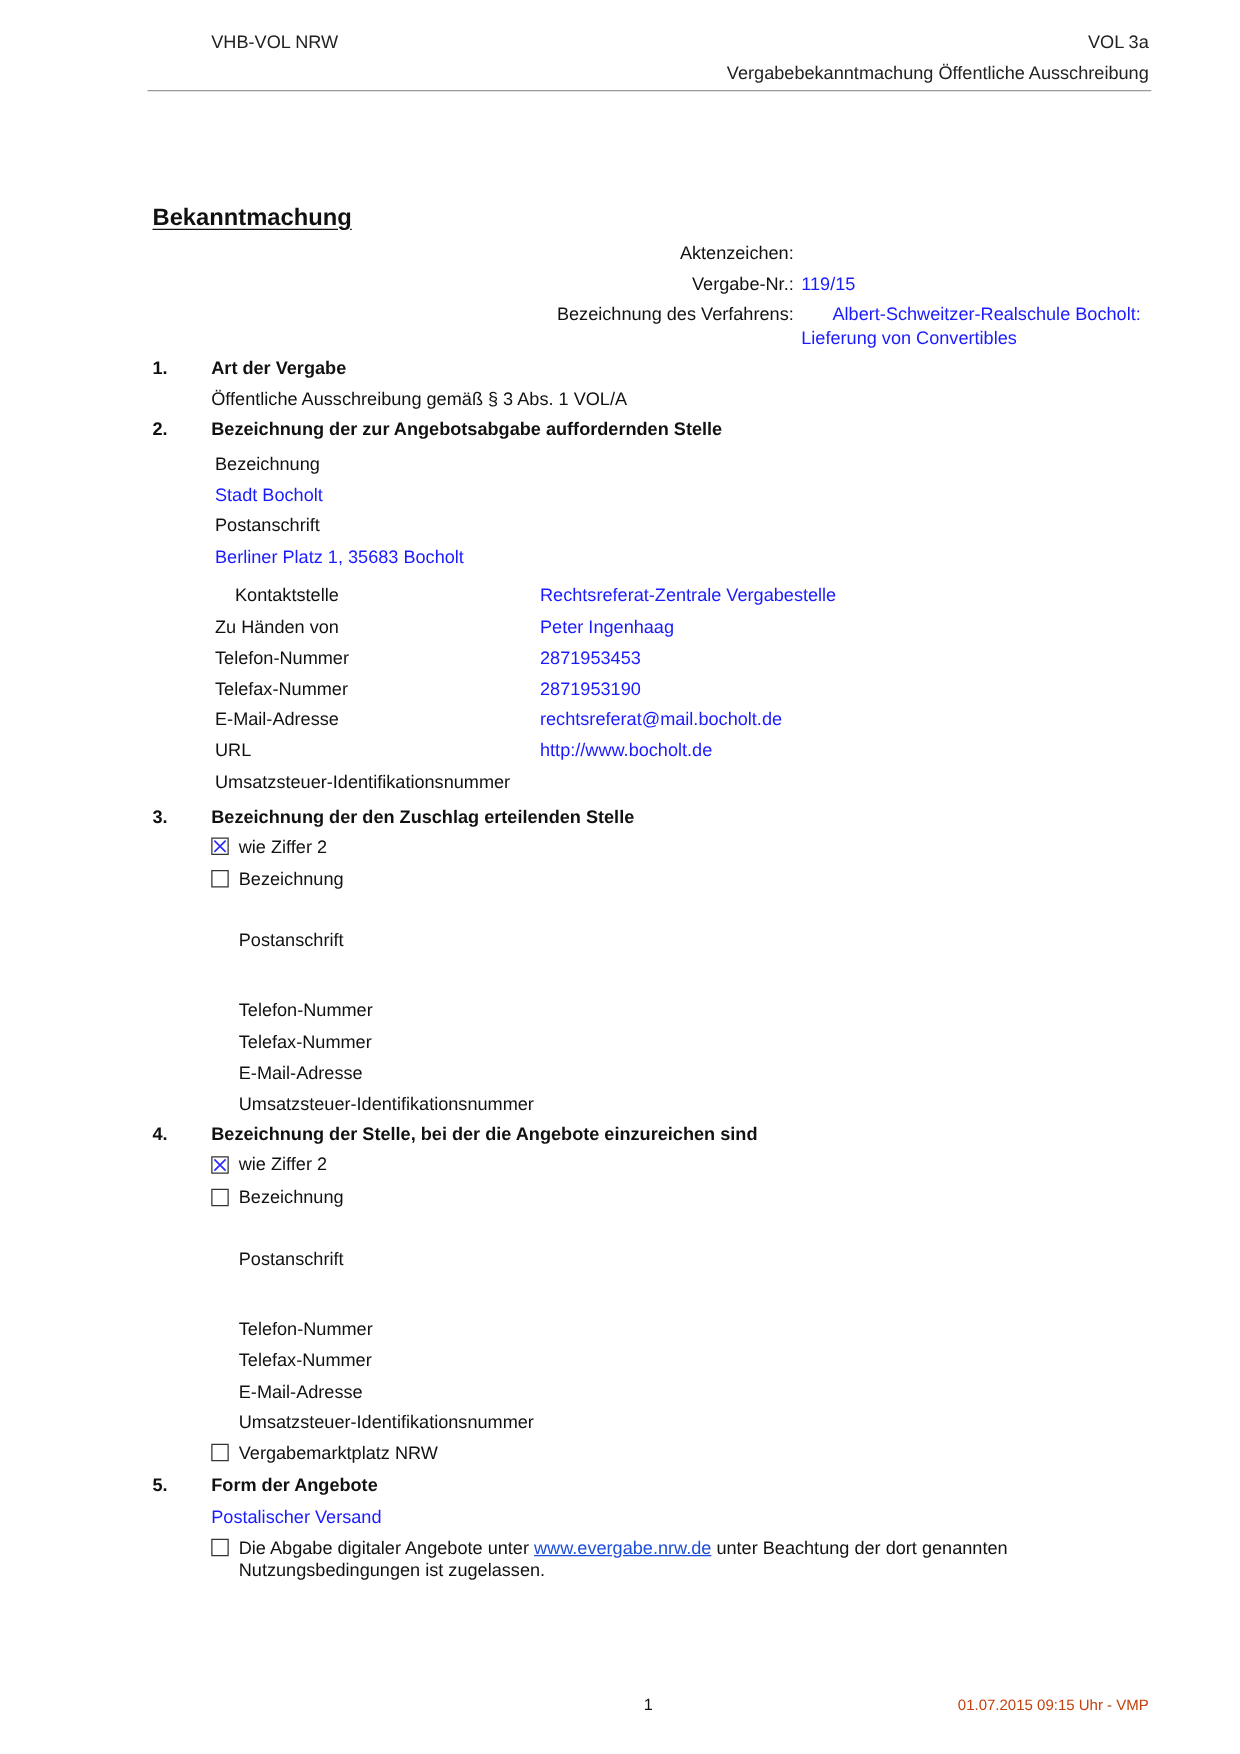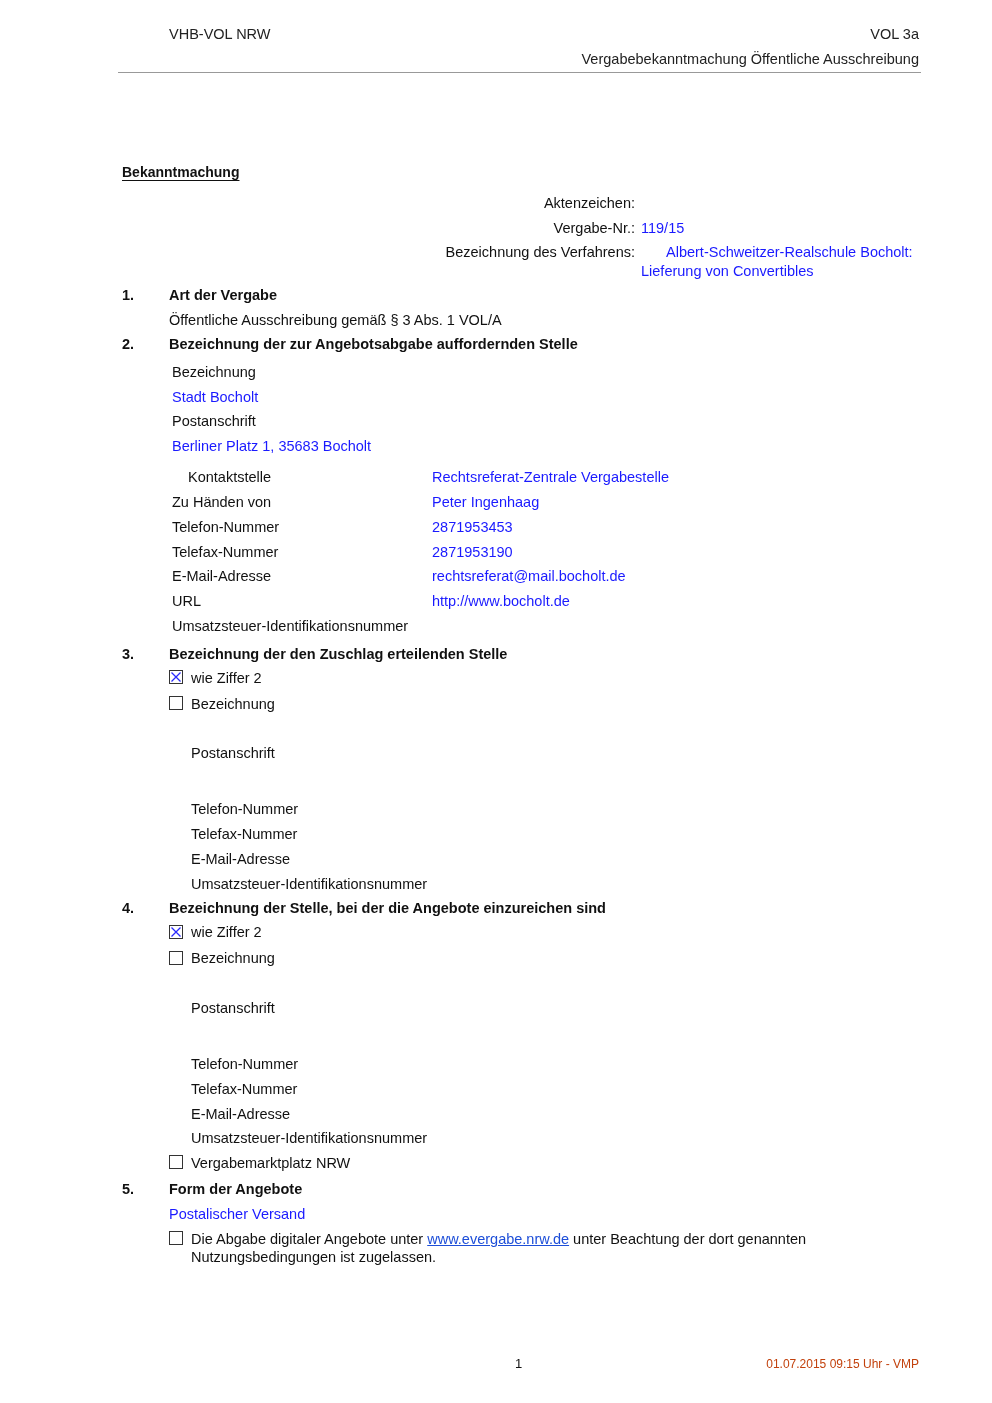--- a/index.html
+++ b/index.html
@@ -1,21 +1,21 @@
 <!DOCTYPE html>
 <html><head>
 <meta charset="utf-8">
 <style>
   html, body { margin:0; padding:0; background:#ffffff; }
   body { width:992px; height:1403px; position:relative; font-family:"Liberation Sans", sans-serif; color:#111; font-size:14.5px; }
   .abs { position:absolute; white-space:nowrap; }
   .blue { color:#1a1aff; }
   .hdr { font-size:14.5px; color:#222; }
   .rule { position:absolute; left:118px; top:72px; width:803px; height:1px; background:#999; }
-  .title { font-size:14px; font-weight:bold; text-decoration:underline; text-underline-offset:3px; }
+  .title { font-size:19px; font-weight:bold; text-decoration:underline; text-underline-offset:3px; }
   .bold { font-weight:bold; }
   .cb { position:absolute; width:14px; height:14px; border:1.3px solid #333; box-sizing:border-box; }
   .cb svg { position:absolute; left:0; top:0; width:12px; height:12px; }
   .right { text-align:right; }
   a.link { color:#1d4ed8; text-decoration:underline; }
   .foot { font-size:12px; color:#c2410c; }
 </style>
 </head>
 <body>
 

